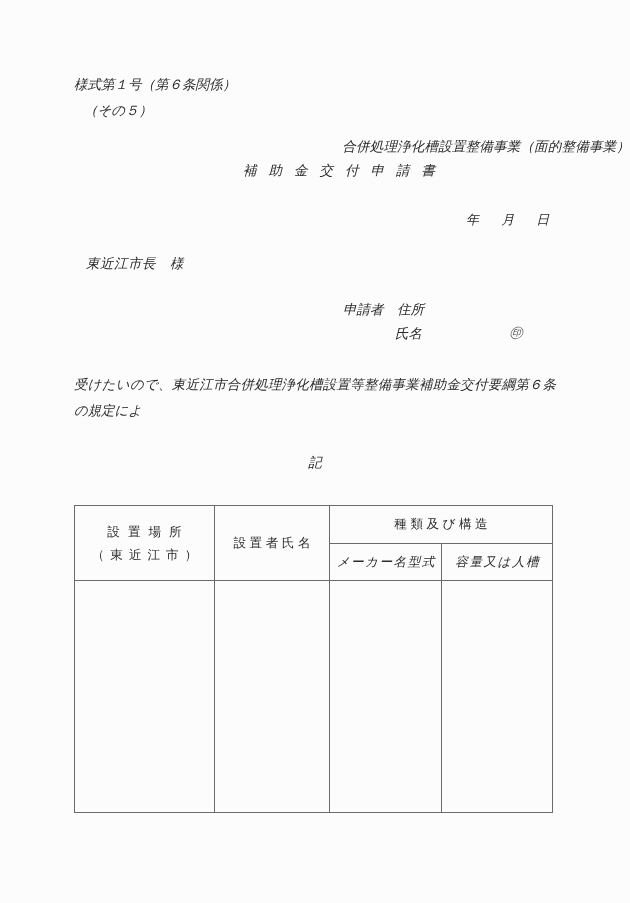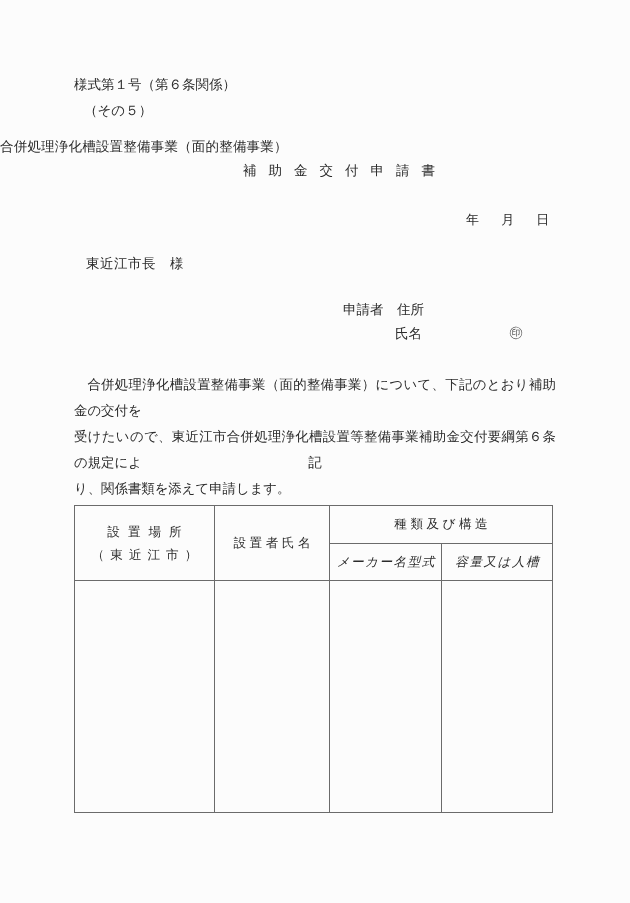--- a/index.html
+++ b/index.html
@@ -13,28 +13,28 @@
     width: 630px;
     height: 903px;
     background: #fcfcfc;
     color: #2b2b2b;
     font-family: "DejaVu Serif", "Liberation Serif", serif;
     overflow: hidden;
     box-sizing: border-box;
   }
 
   
-  .abs { position: absolute; white-space: pre; line-height: 1.0; }
+  .abs { position: absolute; white-space: pre; line-height: 1.0; font-style: italic; }
 
   .form-no   { left: 74px;  top: 78px;  font-size: 13.5px; }
   .form-sub  { left: 84px;  top: 104px; font-size: 13.5px; text-align: right; }
 
   .title-main {
     left: 0; top: 140px; width: 630px;
-    text-align: left; font-size: 13.5px;
+    text-align: right; font-size: 13.5px;
     letter-spacing: 0.2px;
   }
   .title-sub {
     left: 0; top: 164px; width: 630px;
     text-align: center; font-size: 13.5px;
     letter-spacing: 12px;
     text-indent: 12px;
     margin-left: 24px;
   }
 
@@ -113,23 +113,21 @@
 
   <div class="abs addressee">東近江市長　様</div>
 
   <div class="abs applicant-addr">申請者　住所</div>
 
   <div class="abs applicant-name">氏名</div>
 
   <div class="abs seal-mark">㊞</div>
 
   <div class="abs body-block">
-    <p class="indent">合併処理浄化槽設置整備事業（面的整備事業）について、下記のとおり補助金の交付を</p>
     <p>受けたいので、東近江市合併処理浄化槽設置等整備事業補助金交付要綱第６条の規定によ</p>
-    <p>り、関係書類を添えて申請します。</p>
   </div>
 
   <div class="abs ki-mark">記</div>
 
   <table class="form-table">
     <colgroup>
       <col class="col-place">
       <col class="col-owner">
       <col class="col-maker">
       <col class="col-cap">

